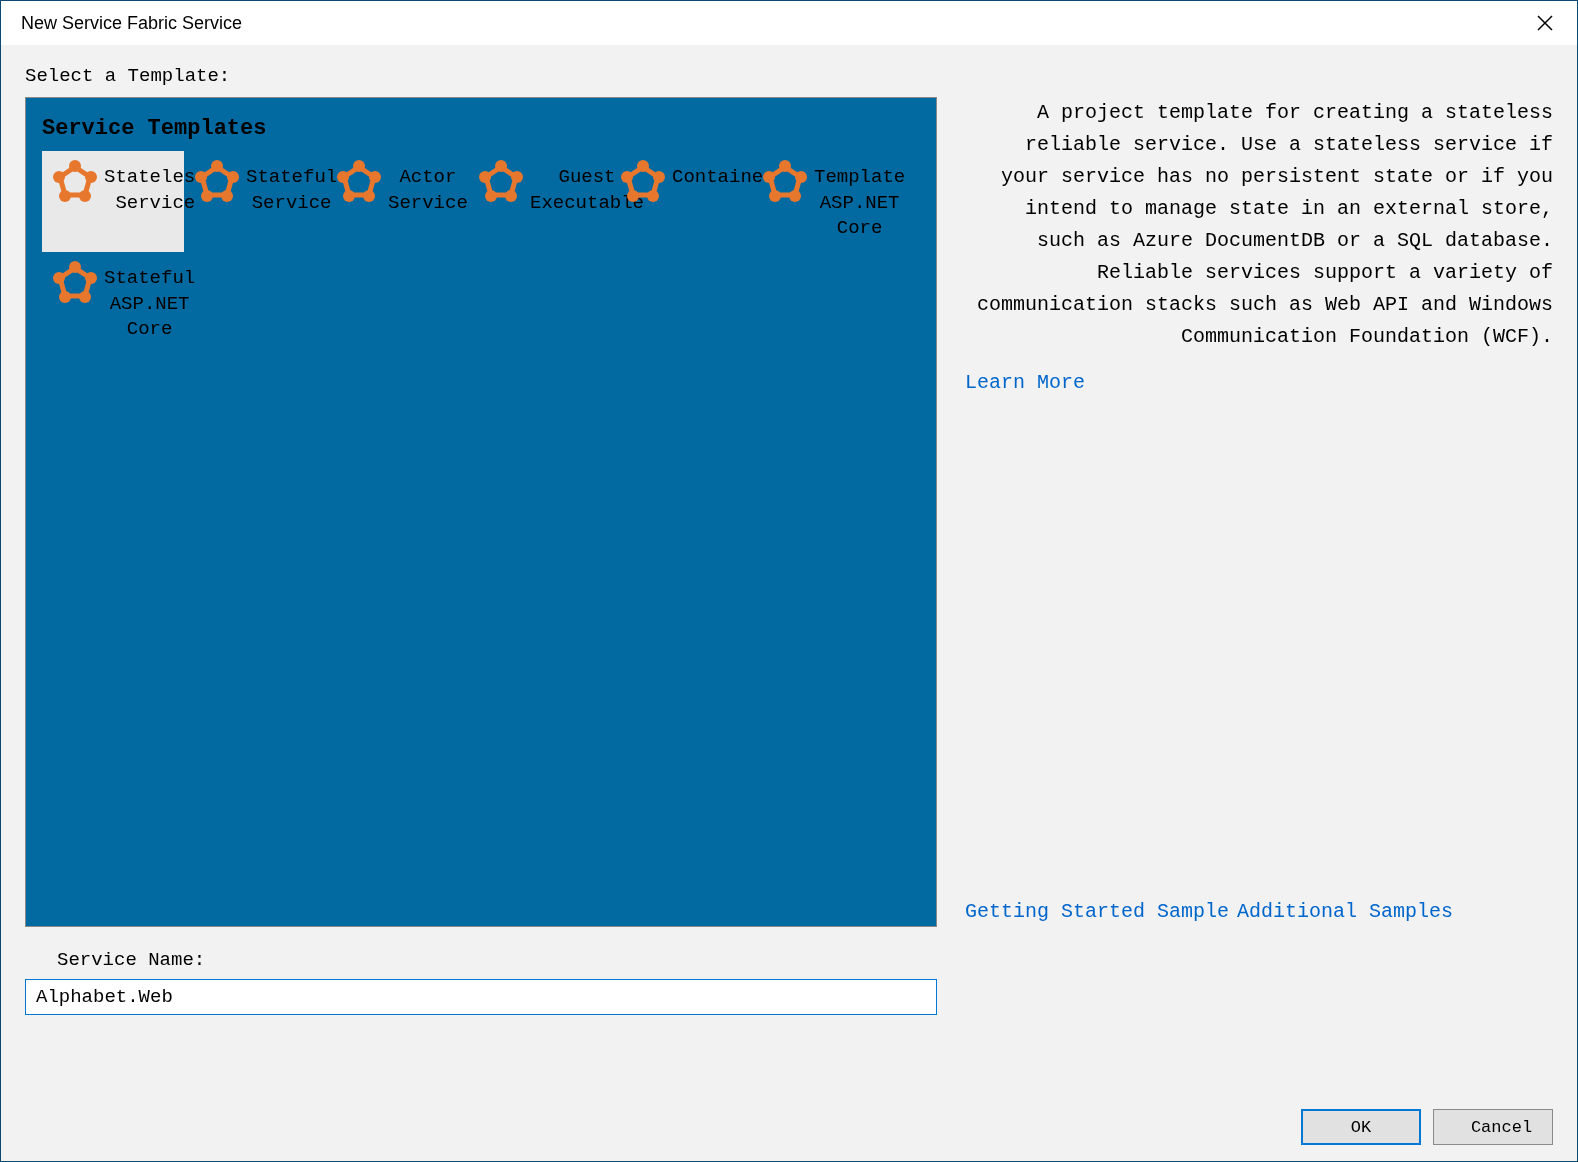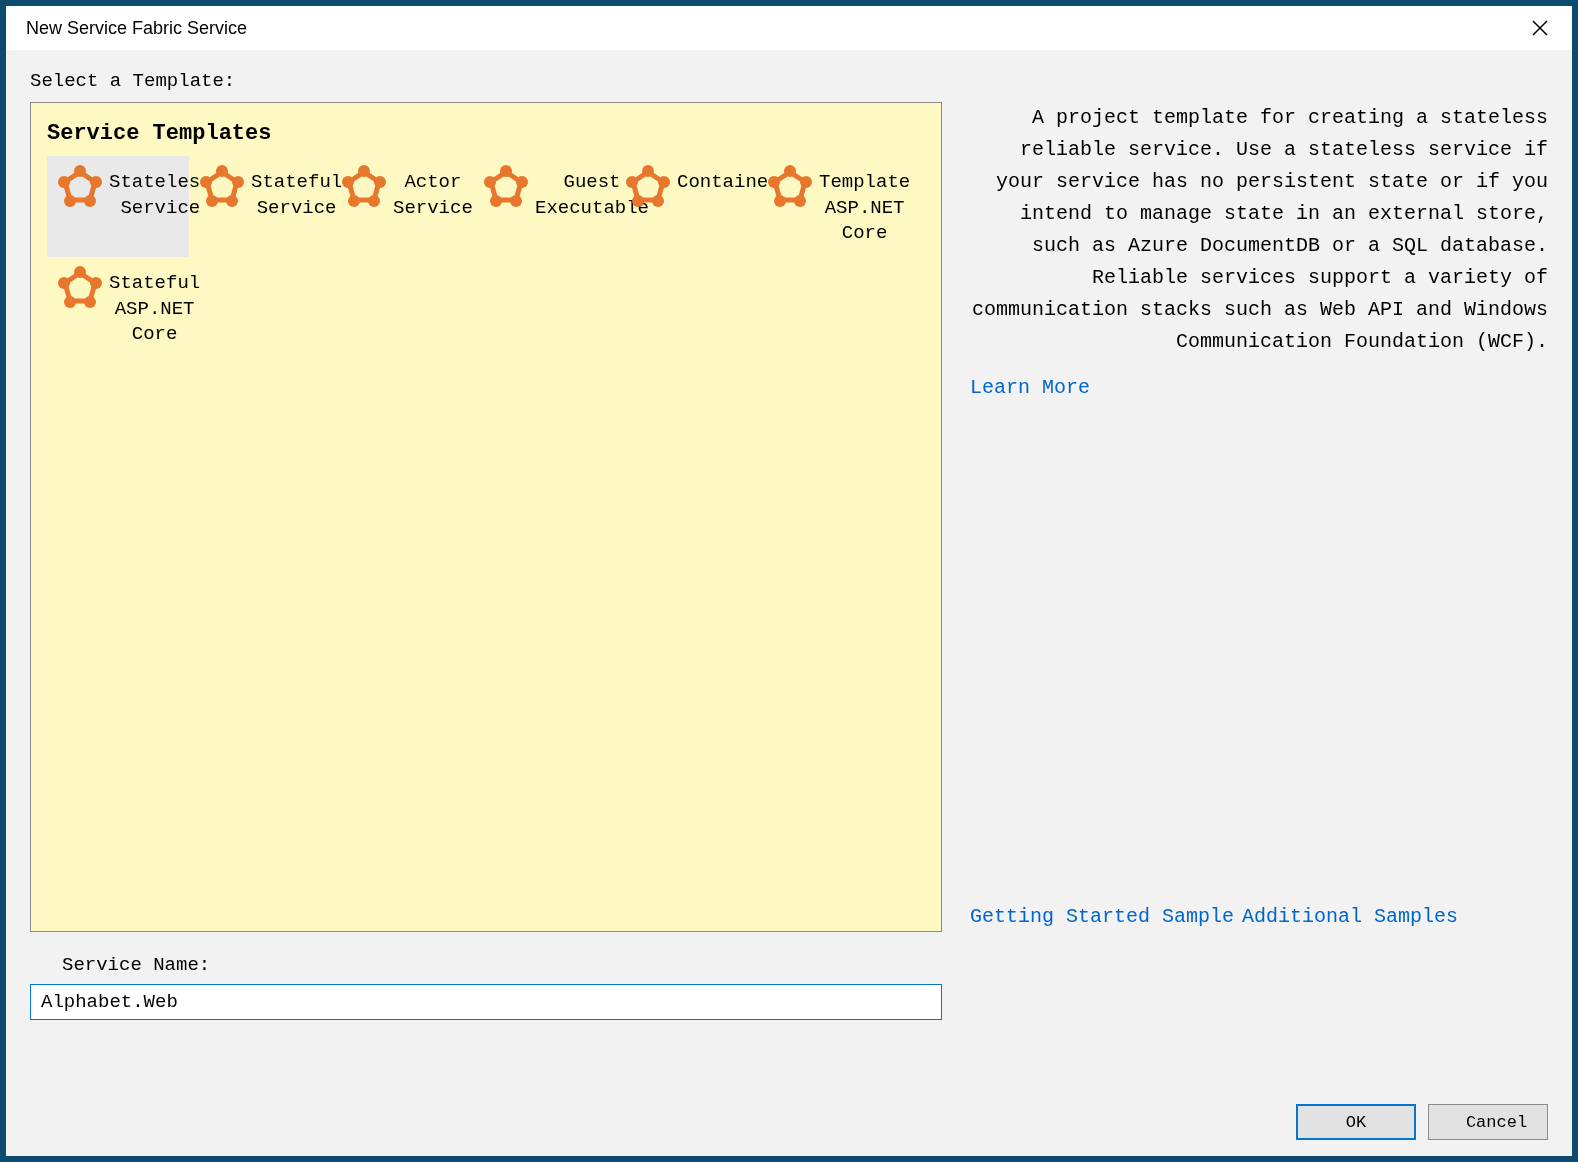--- a/index.html
+++ b/index.html
@@ -7,21 +7,21 @@
       font-family: "Segoe UI", Tahoma, sans-serif;
       font-size: 15px;
       background: #fff;
       width: 1578px;
       height: 1162px;
       overflow: hidden;
     }
     .dialog {
       width: 1578px;
       height: 1162px;
-      border: 6px solid #0c4a6e;
+      border: 1px solid #0c4a6e;
       background: #fff;
       display: flex;
       flex-direction: column;
     }
     .titlebar {
       height: 44px;
       background: #fff;
       display: flex;
       align-items: center;
       justify-content: space-between;
@@ -50,21 +50,21 @@
       font-size: 19px;
       color: #000;
       margin-bottom: 10px;
     }
     .content-row {
       display: flex;
       flex: 0 0 auto;
       gap: 28px;
     }
     .templates-box {
-      background: #fef9c3;
+      background: #0369a1;
       border: 1px solid #8a8a8a;
       width: 912px;
       height: 830px;
       padding: 18px 10px 10px 16px;
     }
     .templates-heading {
       font-size: 22px;
       font-weight: 600;
       color: #000;
       margin-bottom: 10px;

